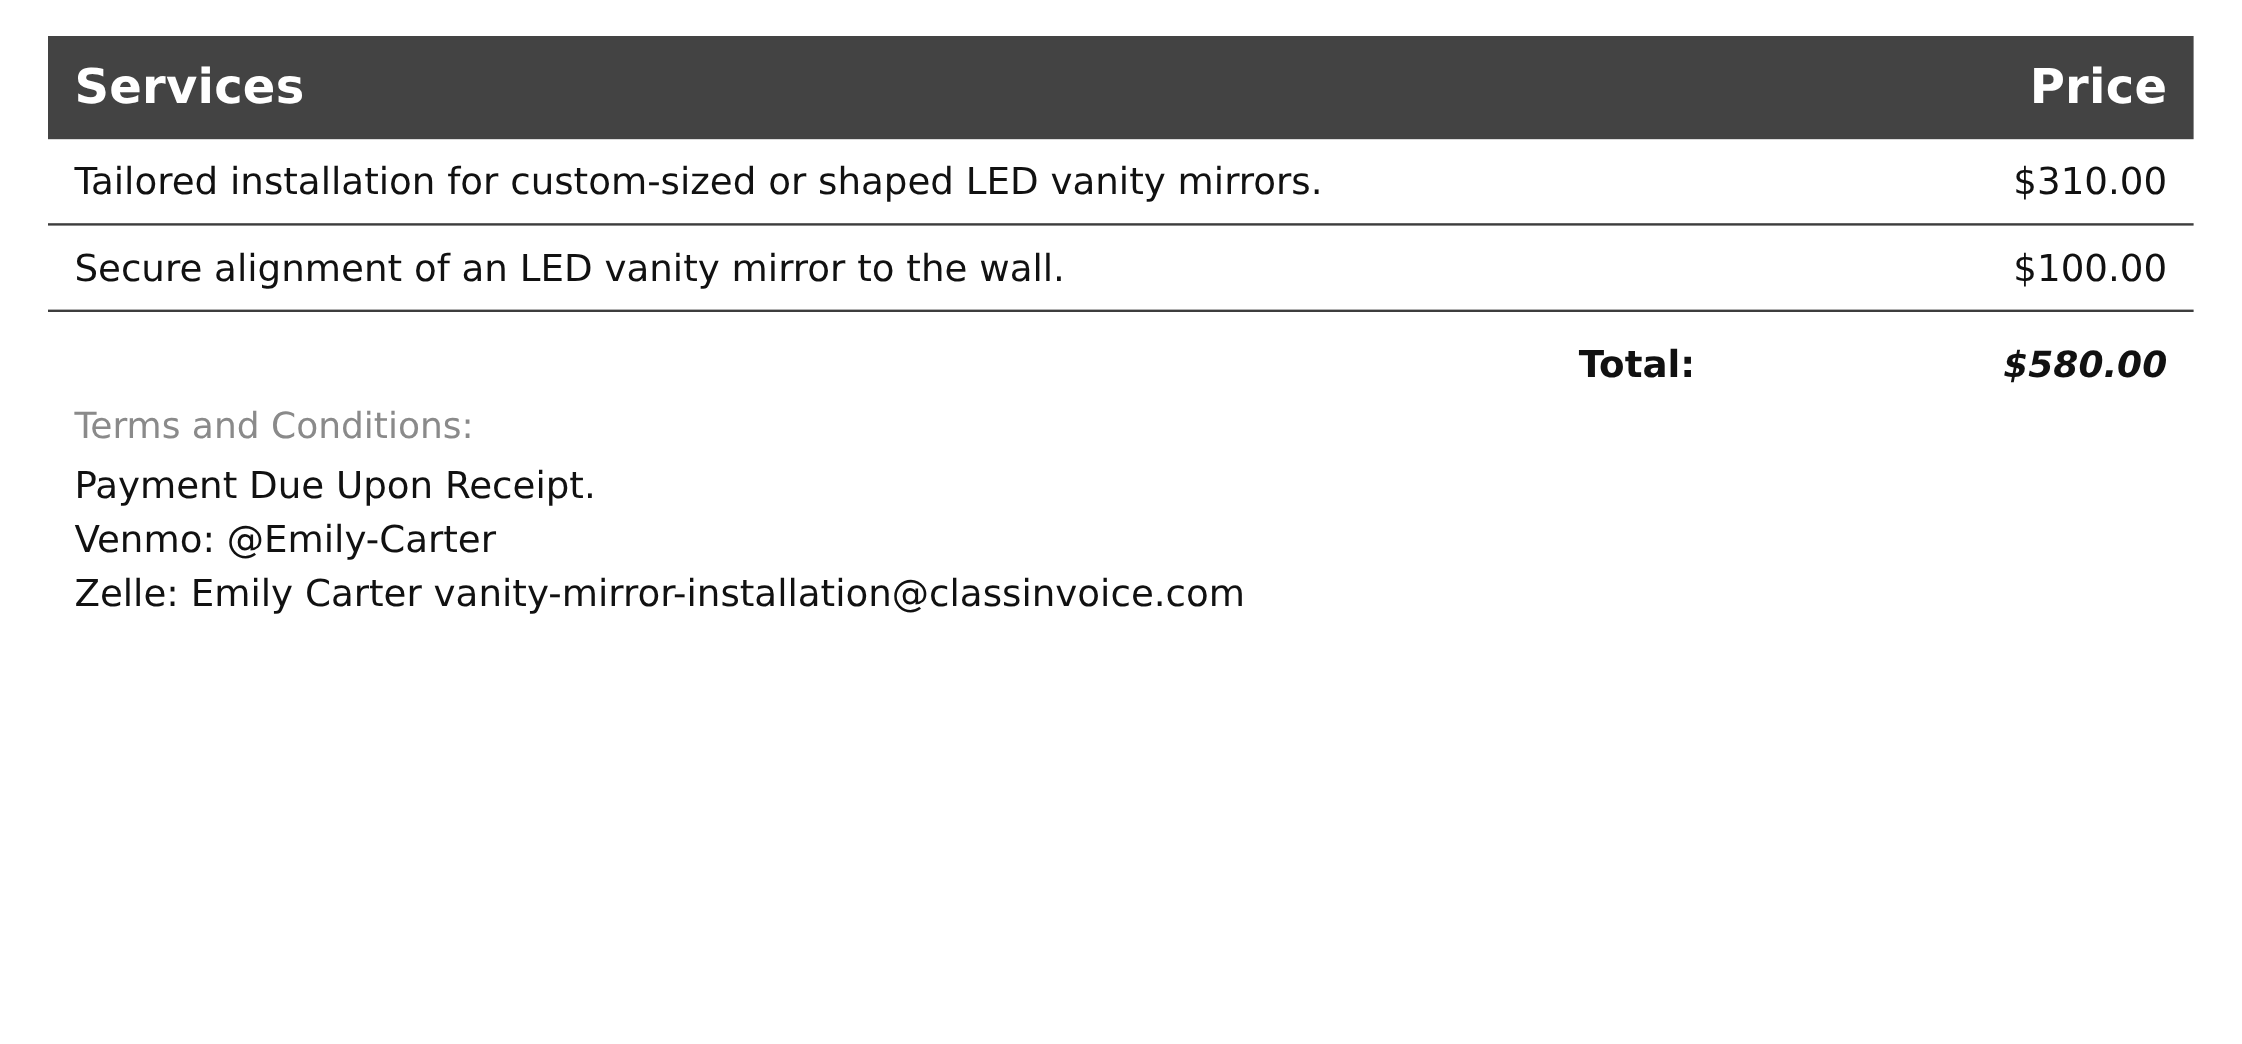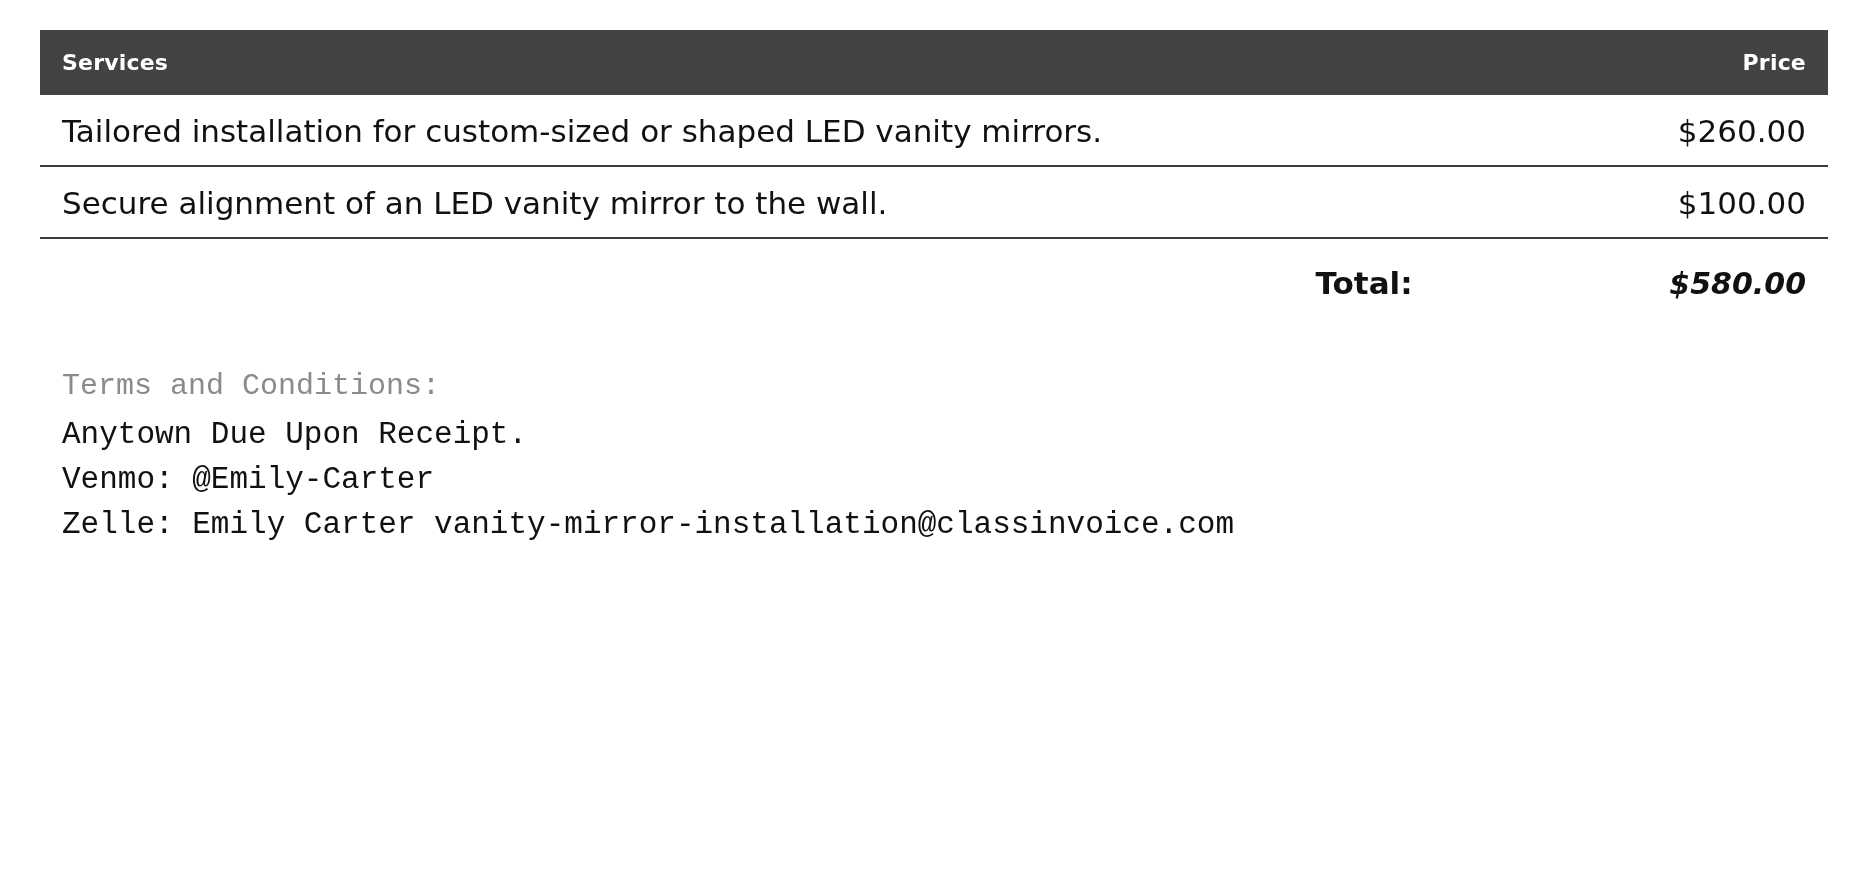--- a/index.html
+++ b/index.html
@@ -20,21 +20,21 @@
     padding: 30px 40px 0 40px;
   }
   table.services {
     width: 100%;
     border-collapse: collapse;
     table-layout: fixed;
   }
   table.services thead th {
     background: #434343;
     color: #ffffff;
-    font-size: 22px;
+    font-size: 40px;
     font-weight: bold;
     padding: 20px 22px;
     text-align: left;
     letter-spacing: 0.2px;
     margin-left: 40px;
   }
   table.services thead th.price-col {
     text-align: right;
   }
   table.services tbody td {
@@ -57,23 +57,21 @@
   table.services tbody tr.total-row td.total-label {
     text-align: right;
     font-size: 31px;
     margin-top: 42px;
   }
   table.services tbody tr.total-row td.price-cell {
     font-size: 30px;
     font-style: italic;
   }
   .terms {
-    margin-top: 52px;
     padding: 0 22px;
-    font-family: Liberation Mono, monospace;
   }
   .terms-title {
     font-size: 30px;
     color: #8a8a8a;
     margin-bottom: 10px;
   }
   .terms-line {
     font-size: 31px;
     color: #111111;
     line-height: 1.45;
@@ -91,33 +89,33 @@
     </colgroup>
     <thead>
       <tr>
         <th class="service-col">Services</th>
         <th class="price-col">Price</th>
       </tr>
     </thead>
     <tbody>
       <tr>
         <td class="service-cell">Tailored installation for custom-sized or shaped LED vanity mirrors.</td>
-        <td class="price-cell">$260.00</td>
+        <td class="price-cell">$310.00</td>
       </tr>
       <tr>
         <td class="service-cell">Secure alignment of an LED vanity mirror to the wall.</td>
         <td class="price-cell">$100.00</td>
       </tr>
       <tr class="total-row">
         <td class="total-label">Total:</td>
         <td class="price-cell">$580.00</td>
       </tr>
     </tbody>
   </table>
 
   <div class="terms">
     <div class="terms-title">Terms and Conditions:</div>
-    <div class="terms-line">Anytown Due Upon Receipt.</div>
+    <div class="terms-line">Payment Due Upon Receipt.</div>
     <div class="terms-line">Venmo: @Emily-Carter</div>
     <div class="terms-line">Zelle: Emily Carter vanity-mirror-installation@classinvoice.com</div>
   </div>
 
 </div>
 
 </body></html>

